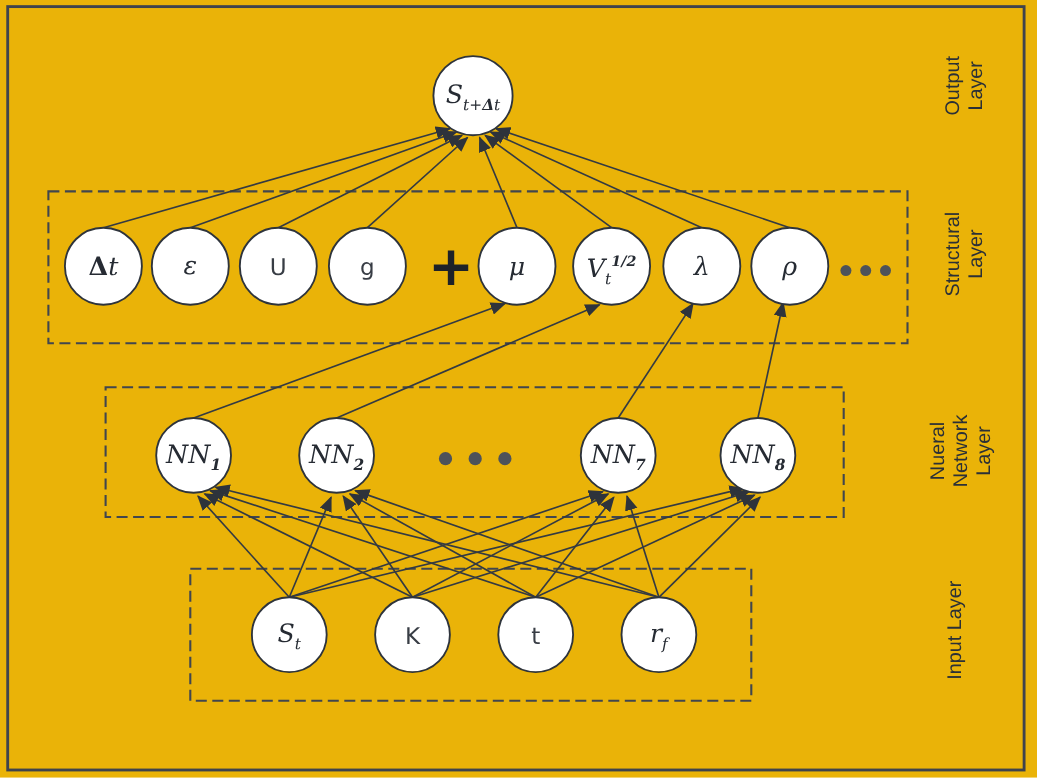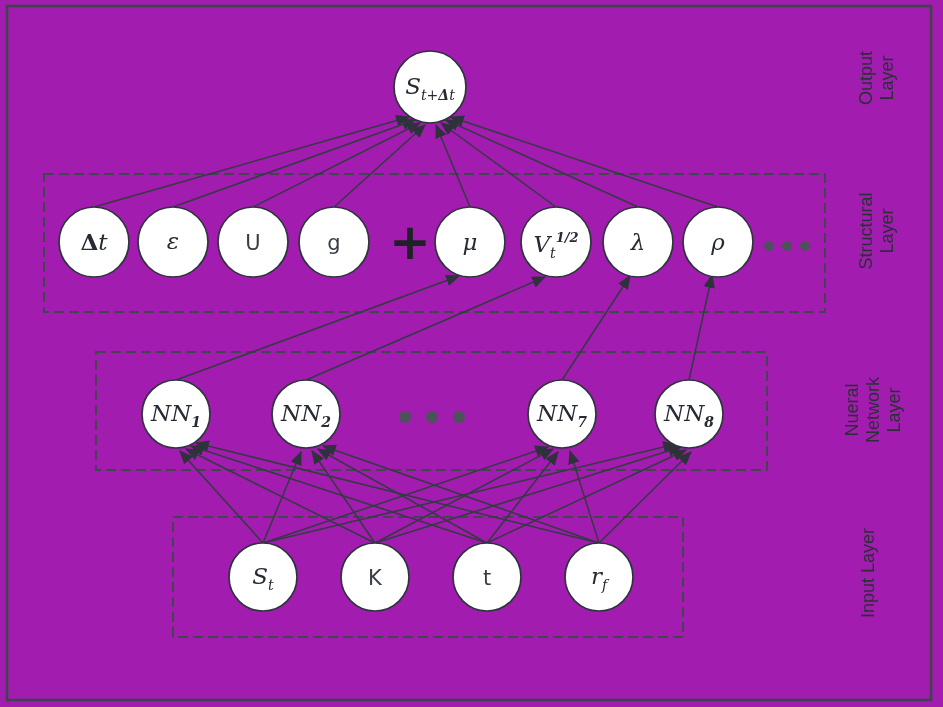--- a/index.html
+++ b/index.html
@@ -1,16 +1,16 @@
 <!DOCTYPE html>
 <html><head>
 <meta charset="utf-8">
 <style>
   html,body{margin:0;padding:0;background:#ffffff;}
-  .stage{position:relative;width:943px;height:707px;background:#a21caf;overflow:hidden;
+  .stage{position:relative;width:943px;height:707px;background:#eab308;overflow:hidden;
          font-family:"Liberation Sans","DejaVu Sans",sans-serif;text-align:right;}
   svg{display:block;}
   .node{fill:#ffffff;stroke:#2e343c;stroke-width:1.7;}
   .conn{stroke:#343a42;stroke-width:1.5;fill:none;marker-end:url(#arrowhead);}
   .dash{fill:none;stroke:#41464e;stroke-width:1.9;stroke-dasharray:10 5;}
   .math{font-family:"DejaVu Serif","Liberation Serif",serif;font-style:italic;
         font-size:23px;fill:#262b33;}
   .sub{font-size:14px;}
   .bold{font-weight:bold;}
   .sansl{font-family:"DejaVu Sans","Liberation Sans",sans-serif;font-style:normal;

